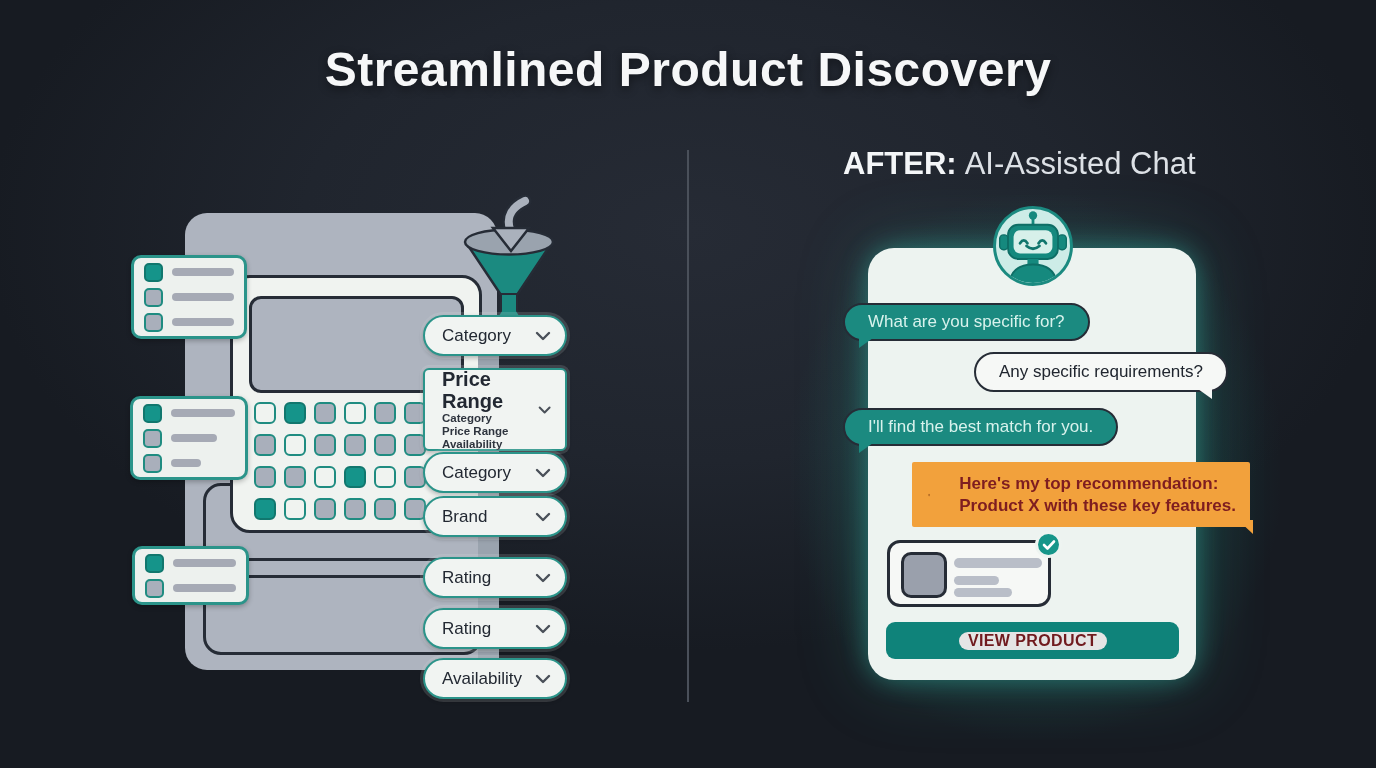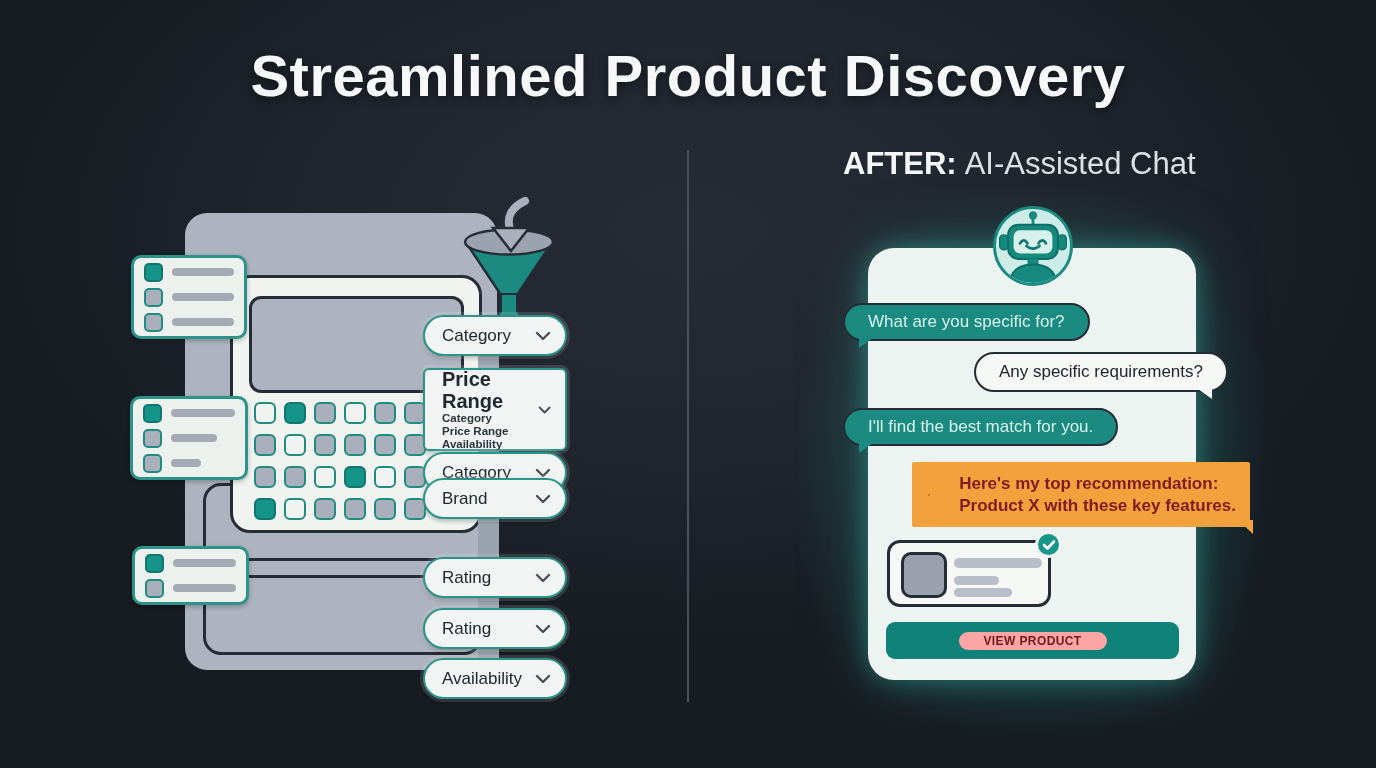--- a/index.html
+++ b/index.html
@@ -5,21 +5,21 @@
   html,body{margin:0;padding:0;background:#101318;}
   #canvas{
     position:relative;width:1376px;height:768px;overflow:hidden;
     font-family:"Liberation Sans",sans-serif;
     background:
       radial-gradient(ellipse 700px 420px at 50% 30%, #262b35 0%, #20252e 55%, #171b22 100%);
   }
   
   .main-title{
     position:absolute;top:42px;left:0;width:100%;text-align:center;
-    font-size:58px;font-weight:700;color:#f6f7f8;letter-spacing:.5px;
+    font-size:48px;font-weight:700;color:#f6f7f8;letter-spacing:.5px;
     text-shadow:0 3px 10px rgba(0,0,0,.45);
   }
   .section-heading{position:absolute;top:146px;font-size:31px;color:#e6e9ec;white-space:nowrap;}
   .section-heading .hb{font-weight:700;color:#f4f6f8;}
   .section-heading .hr{font-weight:400;color:#dde1e6;margin-left:8px;}
   #before-heading{left:160px;}
   #after-heading{left:843px;}
   .divider{position:absolute;left:687px;top:150px;width:2px;height:552px;background:#4a505a;}
 
   
@@ -58,21 +58,21 @@
   .mini-line.short{width:30px;}
 
   .pill{position:absolute;left:423px;width:144px;height:41px;background:#f1f4f2;
     border:2px solid #2b948a;border-radius:21px;box-sizing:border-box;z-index:6;
     display:flex;align-items:center;justify-content:space-between;padding:0 14px 0 17px;
     box-shadow:0 0 0 3px rgba(238,244,241,.15),0 2px 4px rgba(0,0,0,.3);}
   .pill-label{font-size:17px;color:#222832;}
   #pill-category{top:315px;}
   #pill-price{top:368px;height:83px;border-radius:6px;font-weight:bold;}
   #pill-features{top:452px;}
-  #pill-brand{top:478px;}
+  #pill-brand{top:496px;}
   #pill-rating1{top:557px;}
   #pill-rating2{top:608px;}
   #pill-availability{top:658px;}
   .pill-col{display:flex;flex-direction:column;justify-content:center;}
   .pill-main{font-size:20px;color:#222832;line-height:22px;}
   .pill-sub{font-size:11.5px;color:#2e343e;line-height:13px;}
 
   
   .glow{position:absolute;left:790px;top:195px;width:490px;height:545px;z-index:0;
     background:radial-gradient(ellipse at center, rgba(27,140,127,.40) 0%, rgba(27,140,127,.15) 45%, transparent 72%);}
@@ -102,23 +102,23 @@
     border:3px solid #262c36;border-radius:10px;box-sizing:border-box;}
   .p-line{position:absolute;border-radius:5px;background:#b9bec8;height:10px;}
   .p-line.p1{left:64px;top:15px;width:88px;}
   .p-line.p2{left:64px;top:33px;width:45px;height:9px;}
   .p-line.p3{left:64px;top:45px;width:58px;height:9px;}
   .check-badge{position:absolute;left:1035px;top:531px;width:27px;height:27px;border-radius:50%;
     background:#17968a;border:3px solid #eef4f1;box-sizing:border-box;z-index:3;
     display:flex;align-items:center;justify-content:center;}
   .cta-bar{position:absolute;left:886px;top:622px;width:293px;height:37px;background:#0f837a;
     border-radius:9px;z-index:2;display:flex;align-items:center;justify-content:center;cursor:pointer;}
-  .cta-pill{width:148px;height:18px;background:#fca5a5;border-radius:13px;
+  .cta-pill{width:148px;height:18px;background:#e5e5e5;border-radius:13px;
     display:flex;align-items:center;justify-content:center;
-    font-size:12px;font-weight:700;letter-spacing:.4px;color:#701a1e;}
+    font-size:16px;font-weight:700;letter-spacing:.4px;color:#701a1e;}
 </style>
 </head>
 <body>
 
 <div id="canvas">
 
   <div class="main-title">Streamlined Product Discovery</div>
 
   <div class="section-heading" id="after-heading">
     <span class="hb">AFTER:</span><span class="hr">AI-Assisted Chat</span>

